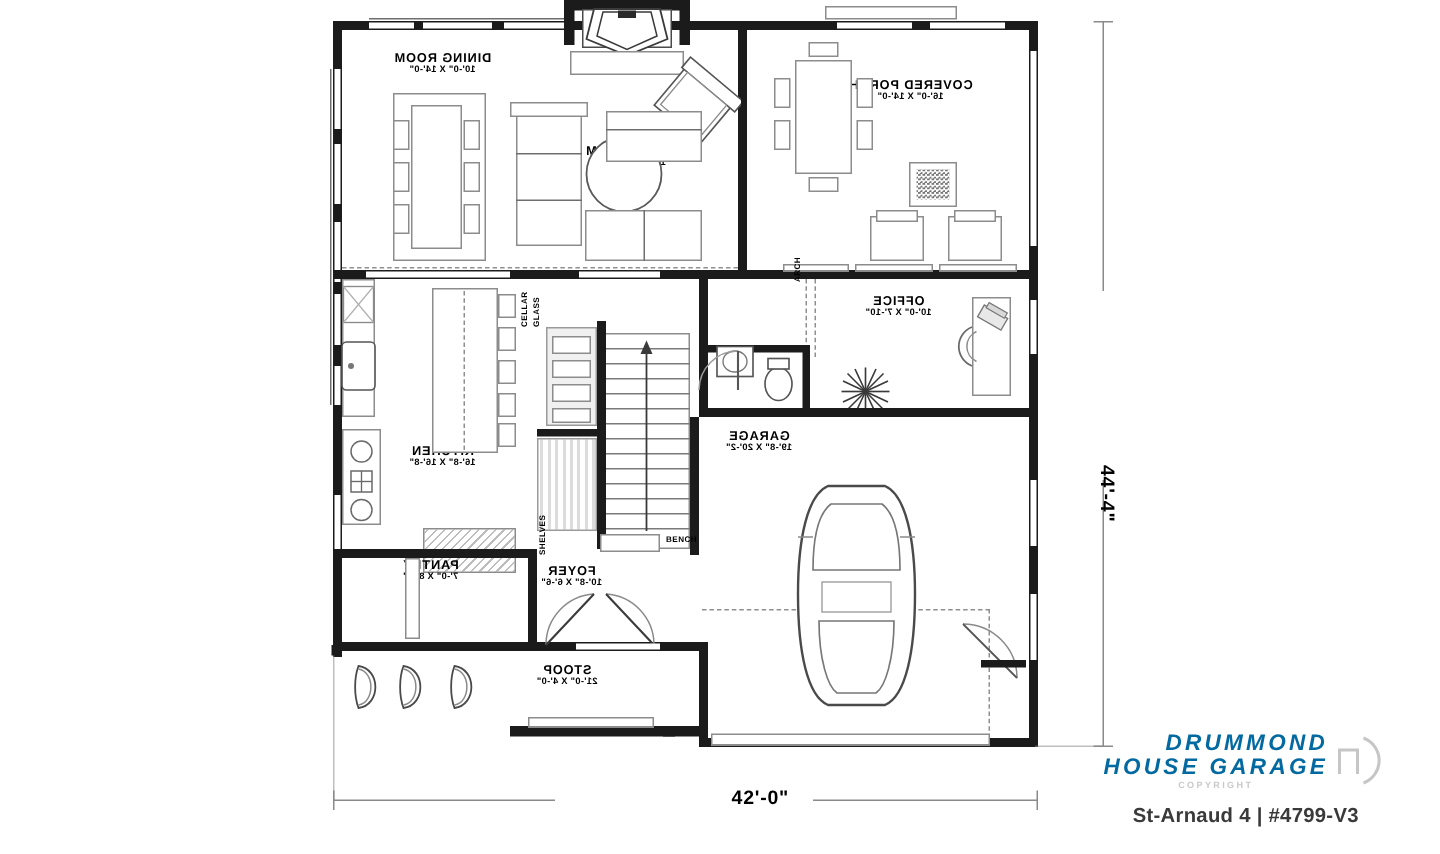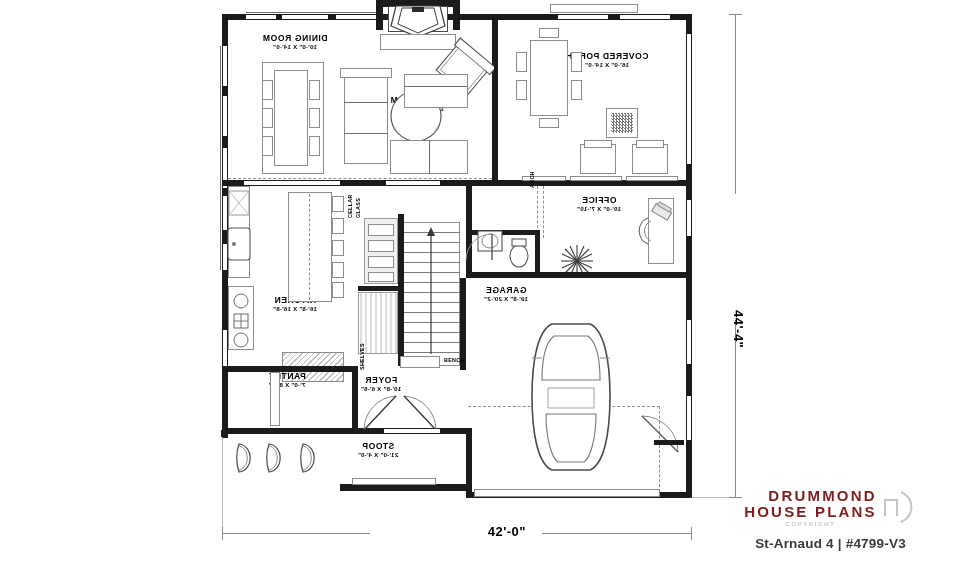--- a/index.html
+++ b/index.html
@@ -32,22 +32,22 @@
   .tiny.vert{transform-origin:0 0;}
 
   
   .dimtxt{position:absolute;font-size:13px;font-weight:bold;letter-spacing:.5px;
           white-space:nowrap;}
   .dimline{position:absolute;background:#8a8a8a;}
 
   
   #brand{position:absolute;right:22px;bottom:18px;width:215px;text-align:center;}
   .brand-row{display:flex;align-items:center;justify-content:center;gap:4px;}
-  .brand-txt{font-size:15px;letter-spacing:2.2px;color:#7f1d1d;font-weight:bold;
-             line-height:1.08;text-align:right;}
+  .brand-txt{font-size:15px;letter-spacing:2.2px;color:#0369a1;font-weight:bold;
+             line-height:1.08;text-align:right;font-style:italic;}
   .brand-cr{font-size:6px;letter-spacing:1.6px;color:#c9c9c9;font-weight:bold;margin-top:1px;}
   #brand-logo{width:36px;height:34px;flex:0 0 auto;}
   #plan-name{margin-top:9px;font-size:13.5px;font-weight:bold;color:#3a3a3a;
              letter-spacing:.2px;white-space:nowrap;}
 
   .stair-t{position:absolute;background:#7a7a7a;height:1px;}
   .hatch{position:absolute;background:
       repeating-linear-gradient(45deg,#bdbdbd 0 1px,transparent 1px 4px);
       border:1px solid #8c8c8c;box-sizing:border-box;}
   .rug{position:absolute;border:1px solid #8c8c8c;box-sizing:border-box;background:#fff;}
@@ -403,21 +403,21 @@
     <div class="dimtxt" style="left:434px;top:524px;transform:scaleX(-1);transform-origin:50% 50%;">42'-0"</div>
 
     <div class="dimline" style="left:224px;top:497px;width:46px;height:1px;opacity:.55;"></div>
     <div class="dimline" style="left:737px;top:437px;width:1px;height:96px;opacity:.55;"></div>
   </div>
 
   <div id="brand">
     <div class="brand-row">
       <div>
         <div class="brand-txt">DRUMMOND</div>
-        <div class="brand-txt">HOUSE PLANS</div>
+        <div class="brand-txt">HOUSE GARAGE</div>
         <div class="brand-cr">COPYRIGHT</div>
       </div>
       <svg id="brand-logo" viewBox="0 0 36 34">
         <path d="M20 2 A16 16 0 0 1 20 32" fill="none" stroke="#c6c6c6" stroke-width="2"></path>
         <path d="M4 26 L4 10 L16 10 L16 26" fill="none" stroke="#c6c6c6" stroke-width="2"></path>
       </svg>
     </div>
     <div id="plan-name">St-Arnaud 4 | #4799-V3</div>
   </div>
 

